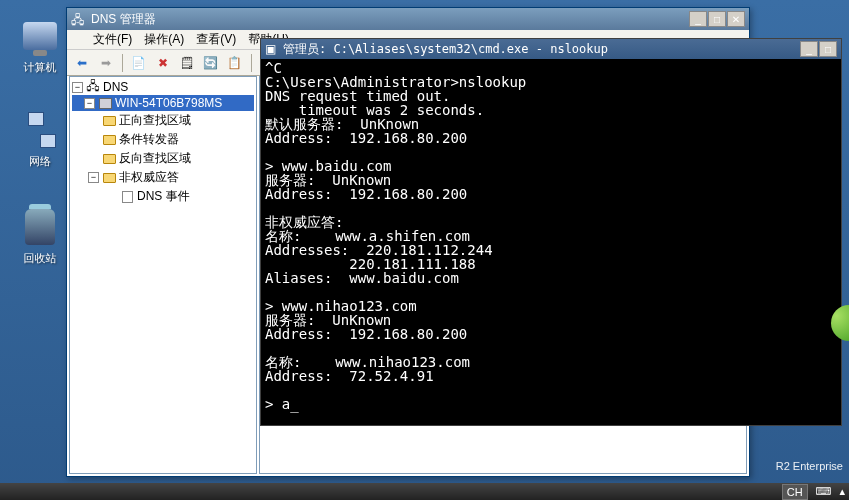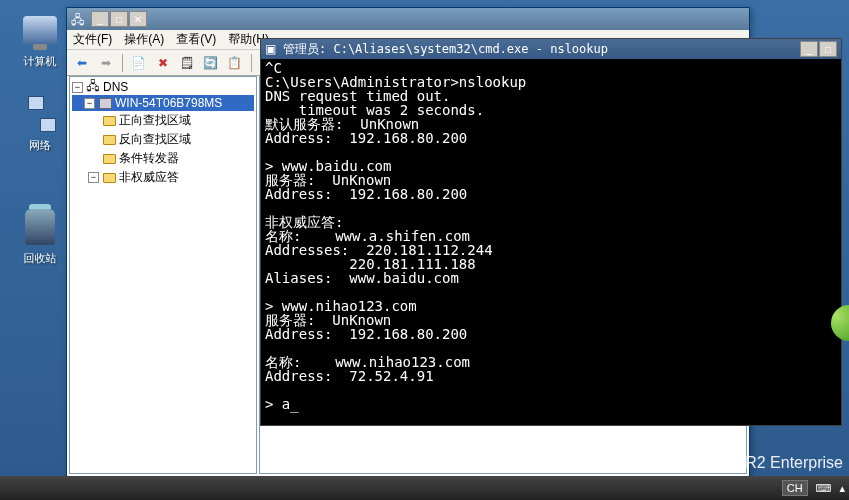--- a/index.html
+++ b/index.html
@@ -55,21 +55,21 @@
   border: 1px solid #888;
   font-size: 10px;
   display: flex; align-items: center; justify-content: center;
   cursor: pointer;
 }
 .dns-menubar {
   height: 20px;
   background: #f4f3ee;
   display: flex;
   align-items: center;
-  padding: 0 0;
+  padding: 0 20px;
   border-bottom: 1px solid #ccc;
 }
 .menu-item { padding: 2px 6px; cursor: pointer; }
 .dns-toolbar {
   height: 26px;
   background: #f4f3ee;
   border-bottom: 1px solid #aca899;
   display: flex;
   align-items: center;
   padding: 0 4px;
@@ -136,35 +136,35 @@
   line-height: 14px;
   padding: 2px 4px;
   white-space: pre;
   overflow: hidden;
 }
 
 
 .taskbar {
   position: absolute;
   bottom: 0; left: 0; right: 0;
-  height: 24px;
+  height: 17px;
   background: linear-gradient(to bottom, #444, #222);
   color: white;
   font-size: 11px;
 }
 .taskbar-right {
   position: absolute; right: 4px; top: 0; bottom: 0;
   display: flex; align-items: center; gap: 8px;
 }
 .lang-badge { background: #555; padding: 1px 4px; border: 1px solid #777; }
 .enterprise-text {
   position: absolute;
   right: 6px; bottom: 28px;
   color: white;
-  font-size: 16px;
+  font-size: 11px;
   text-align: left;
   opacity: 0.9;
 }
 
 .side-bubble {
   position: absolute;
   right: 0; top: 305px;
   width: 18px; height: 36px;
   background: radial-gradient(circle at 30% 30%, #a8e063, #56ab2f);
   border-radius: 18px 0 0 18px;
@@ -180,42 +180,43 @@
 .ico-trash:before { content:""; position:absolute; top:-5px; left:4px; right:4px; height:5px; background:#9cd; border-radius:3px 3px 0 0; }
 .ico-folder { width:13px; height:10px; background:#f8d775; border:1px solid #b8860b; border-radius:0 1px 1px 1px; }
 .ico-server { width:13px; height:11px; background:#d0d0d8; border:1px solid #666; }
 .ico-file { width:11px; height:12px; background:white; border:1px solid #888; }
 .ico-dns { font-size:12px; }
 
 </style>
 </head>
 <body>
 
-<div class="desktop-icon" style="left:8px; top:10px;">
+<div class="desktop-icon" style="left:8px; top:16px;">
   <div class="icon-img">
       <div class="ico-computer"></div>
     </div>
   <div class="label">计算机</div>
 </div>
-<div class="desktop-icon" style="left:8px; top:94px;">
+<div class="desktop-icon" style="left:8px; top:110px;">
   <div class="icon-img">
       <div class="ico-network"></div>
     </div>
   <div class="label">网络</div>
 </div>
 <div class="desktop-icon" style="left:8px; top:207px;">
   <div class="icon-img">
       <div class="ico-trash"></div>
     </div>
   <div class="label">回收站</div>
 </div>
 
 <div class="dns-window">
   <div class="dns-titlebar">
     <span class="title-icon ico-dns">🖧</span>
+    <span class="title-text">DNS 管理器</span>
     <div class="win-controls">
       <div class="win-btn">_</div>
       <div class="win-btn">□</div>
       <div class="win-btn">✕</div>
     </div>
   </div>
   <div class="dns-menubar">
     <span class="menu-item">文件(F)</span>
     <span class="menu-item">操作(A)</span>
     <span class="menu-item">查看(V)</span>
@@ -254,34 +255,40 @@
       <div class="tree-node tree-indent-2">
         <span class="tree-icon">
             <span class="ico-folder"></span>
           </span>
         <span>正向查找区域</span>
       </div>
       <div class="tree-node tree-indent-2">
         <span class="tree-icon">
             <span class="ico-folder"></span>
           </span>
+        <span>条件转发器</span>
+      </div>
+      <div class="tree-node tree-indent-2">
+        <span class="tree-icon">
+            <span class="ico-folder"></span>
+          </span>
         <span>反向查找区域</span>
-      </div>
-      <div class="tree-node tree-indent-2">
-        <span class="tree-icon">
-            <span class="ico-folder"></span>
-          </span>
-        <span>条件转发器</span>
       </div>
       <div class="tree-node tree-indent-2">
         <span class="tree-toggle" style="margin-left:-14px">−</span>
         <span class="tree-icon">
             <span class="ico-folder"></span>
           </span>
         <span>非权威应答</span>
+      </div>
+      <div class="tree-node tree-indent-3">
+        <span class="tree-icon">
+            <span class="ico-file"></span>
+          </span>
+        <span>DNS 事件</span>
       </div>
     </div>
     <div class="dns-content"></div>
   </div>
 </div>
 
 <div class="cmd-window">
   <div class="cmd-titlebar">
     <span class="title-icon">▣</span>
     <span class="title-text">管理员: C:\Aliases\system32\cmd.exe - nslookup</span>

